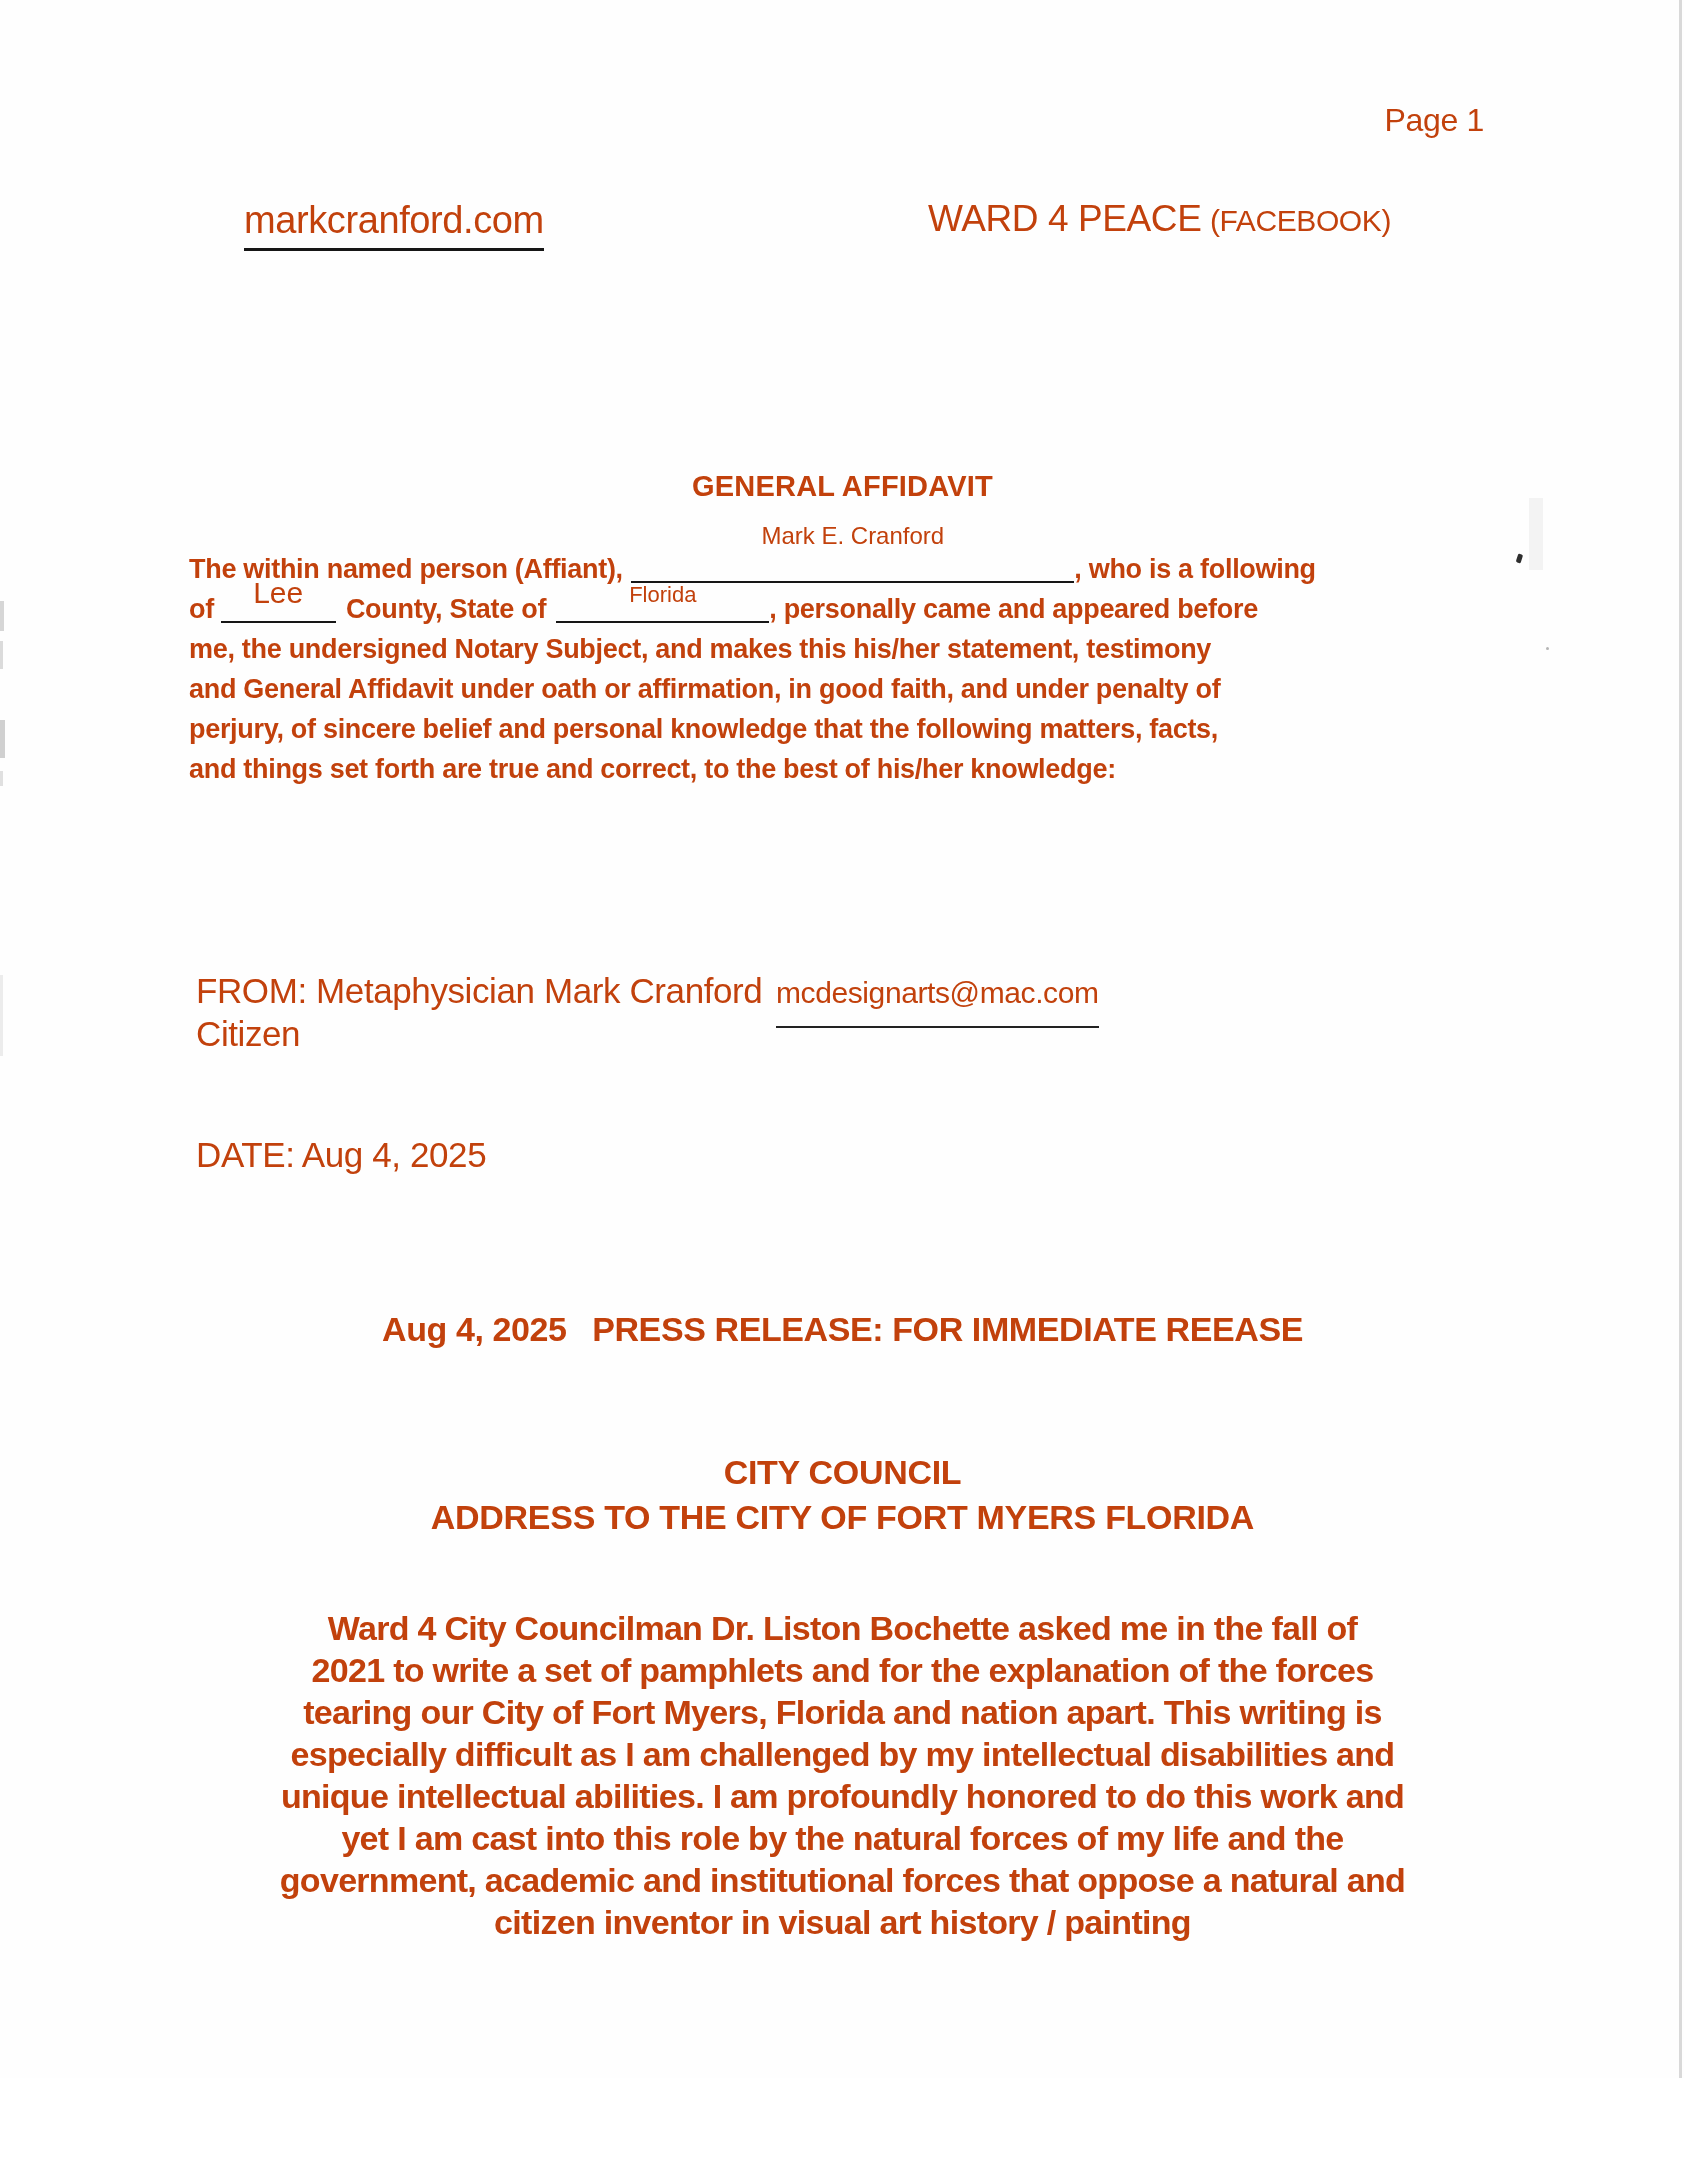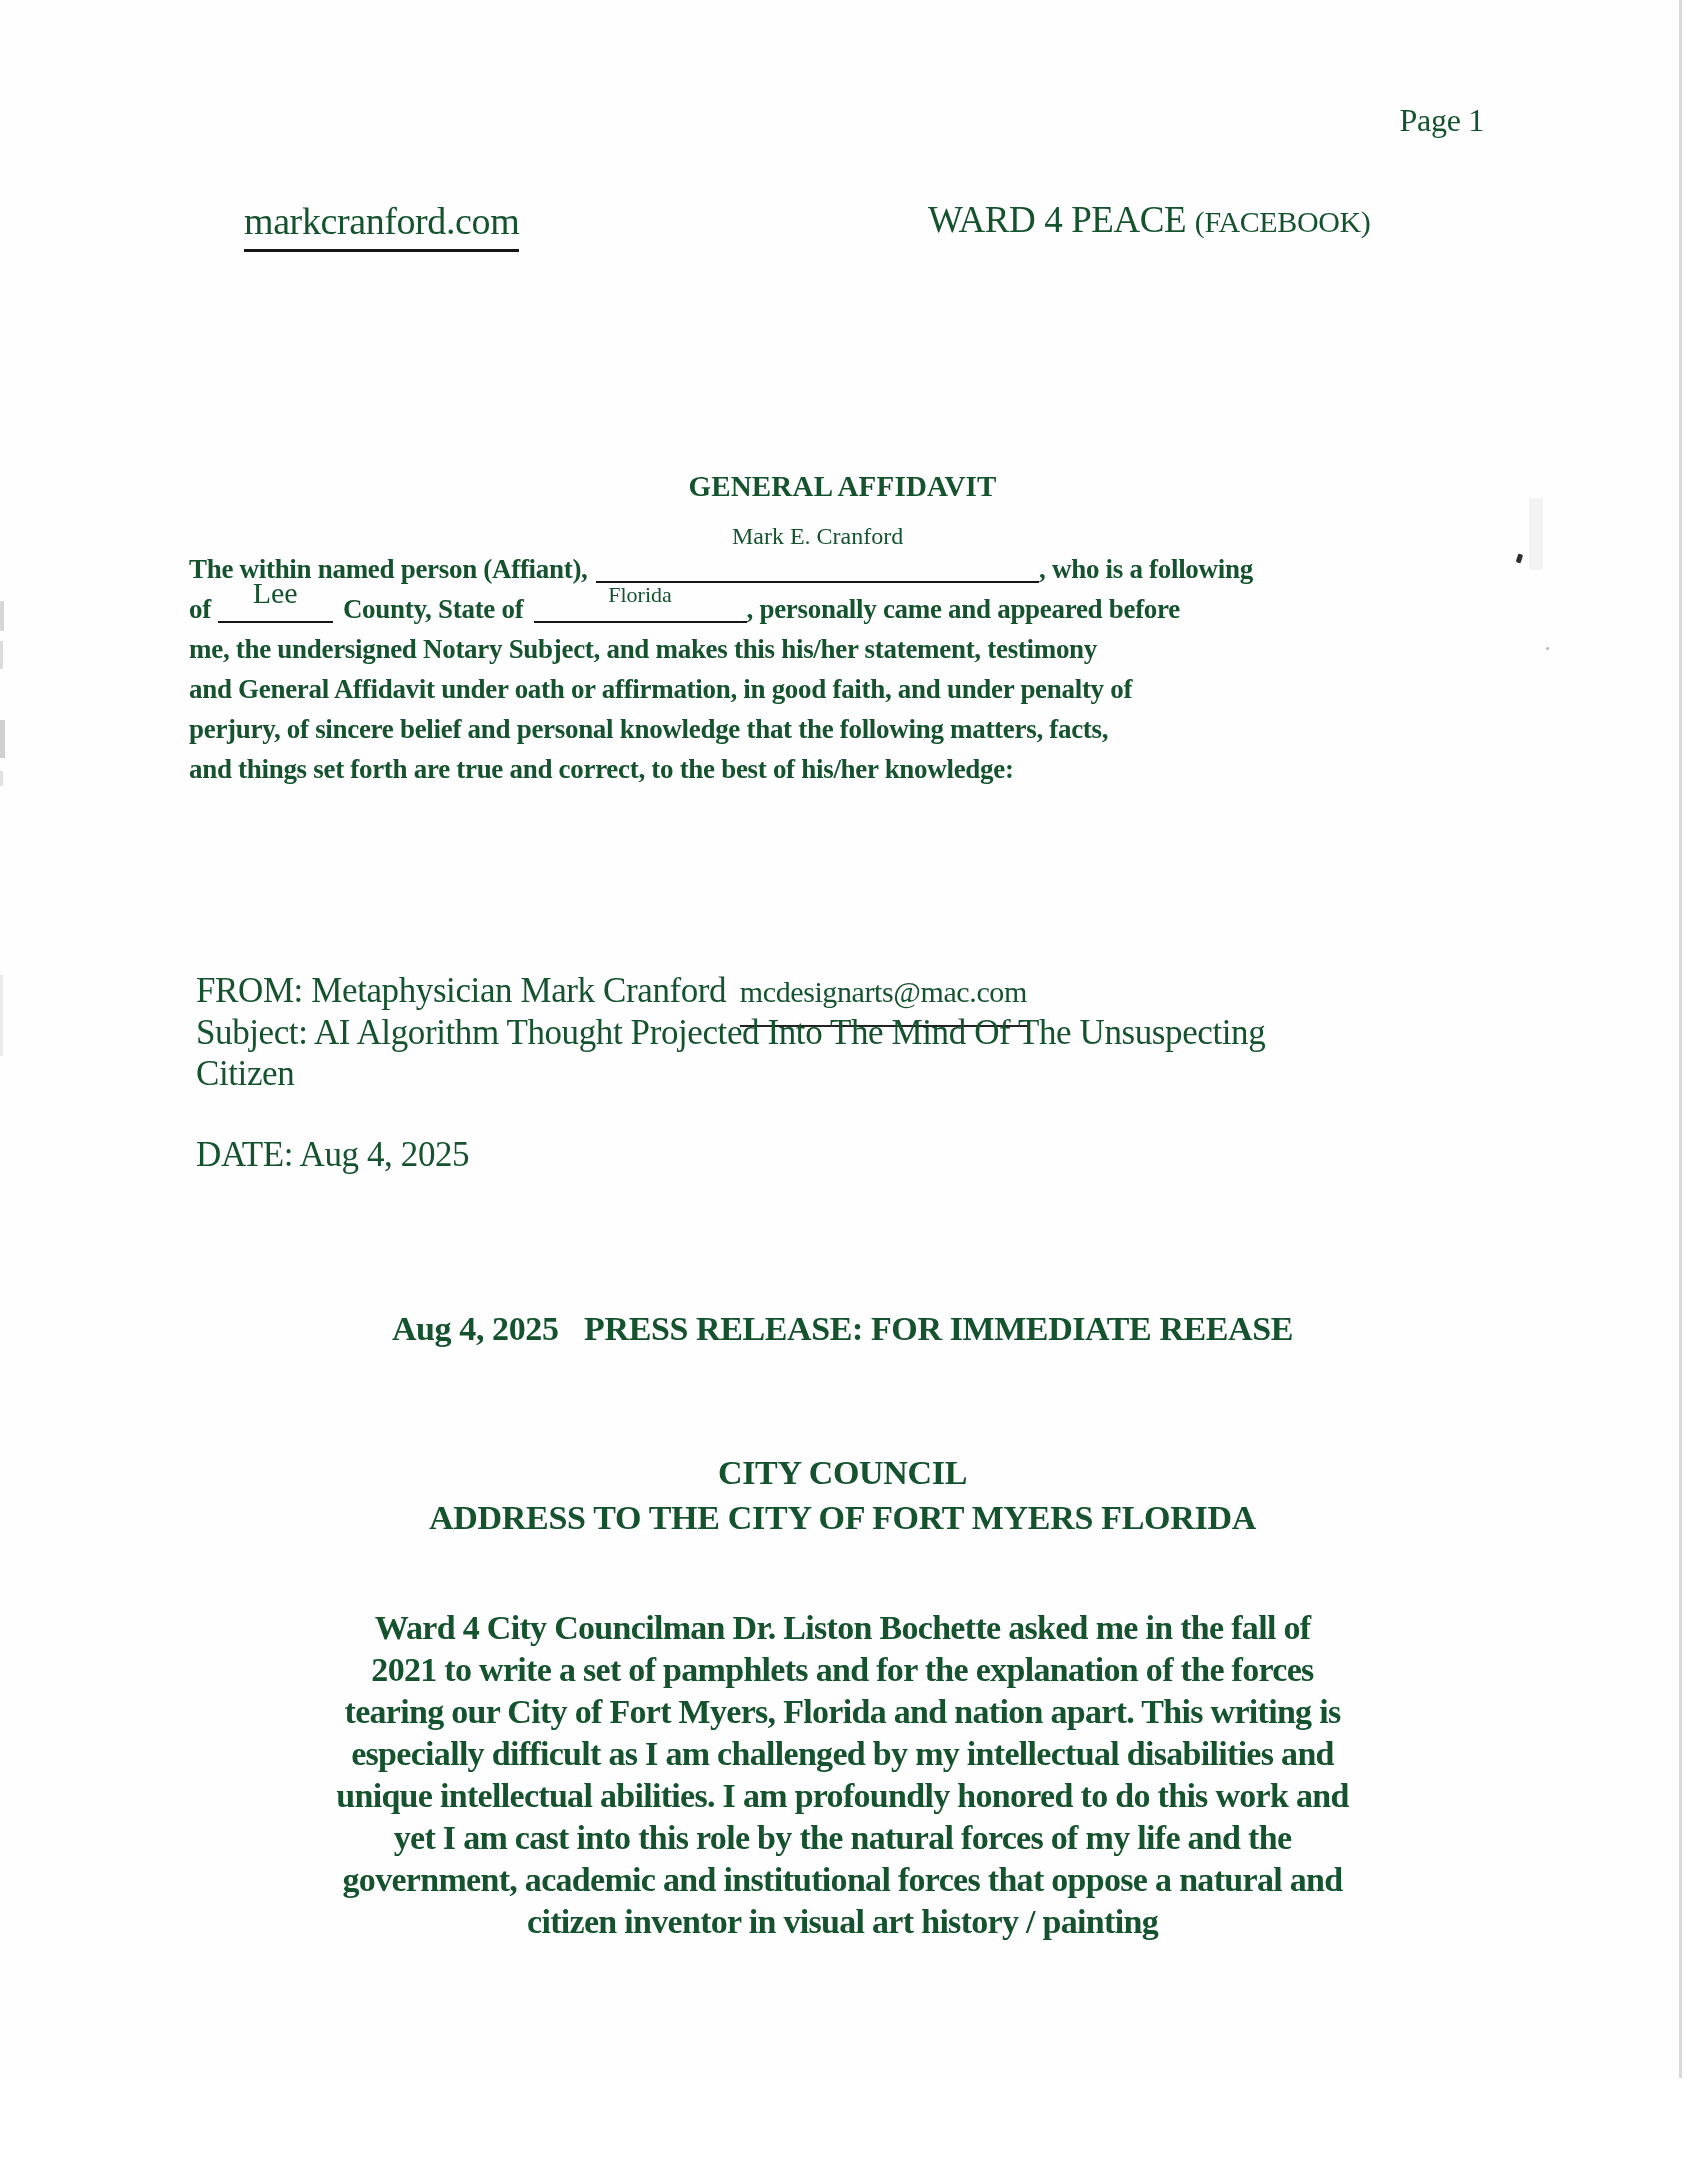--- a/index.html
+++ b/index.html
@@ -2,22 +2,22 @@
 <html style="font-size:13.6px"><head>
 <meta charset="utf-8">
 <style>
   html,body { margin:0; padding:0; }
   .page {
     position:relative;
     width:1685px;
     height:2078px;
     background:#fefefe;
     overflow:hidden;
-    font-family:Liberation Serif, serif;
-    color:#14532d;
+    font-family:Liberation Sans, sans-serif;
+    color:#c2410c;
   }
   .abs { position:absolute; white-space:nowrap; }
 
   
   .page-number { top:102px; right:201px; font-size:32px; letter-spacing:-0.3px; }
   .site-link {
     left:244px; top:199px; font-size:38px; letter-spacing:-0.4px;
     border-bottom:3.4px solid #161616; padding-bottom:6px; cursor:pointer;
   }
   .banner { left:928px; top:198px; font-size:37px; letter-spacing:-0.4px; }
@@ -131,21 +131,20 @@
     <div class="af-line"><span>The within named person (Affiant),</span><span class="blank name-blank"><span class="fill">Mark E. Cranford</span></span><span>, who is a following</span></div>
     <div class="af-line"><span>of</span><span class="blank county-blank"><span class="fill">Lee</span></span><span>County, State of</span><span class="blank state-blank"><span class="fill">Florida</span></span><span>, personally came and appeared before</span></div>
     <div class="af-line">me, the undersigned Notary Subject, and makes this his/her statement, testimony</div>
     <div class="af-line">and General Affidavit under oath or affirmation, in good faith, and under penalty of</div>
     <div class="af-line">perjury, of sincere belief and personal knowledge that the following matters, facts,</div>
     <div class="af-line">and things set forth are true and correct, to the best of his/her knowledge:</div>
   </div>
 
   <div class="abs memo">
     <div class="memo-line"><span>FROM: Metaphysician Mark Cranford</span><span class="email-link">mcdesignarts@mac.com</span></div>
-    <div class="memo-line">Subject: AI Algorithm Thought Projected Into The Mind Of The Unsuspecting</div>
     <div class="memo-line">Citizen</div>
   </div>
 
   <div class="abs memo-date">DATE: Aug 4, 2025</div>
 
   <div class="abs press"><span>Aug 4, 2025</span><span class="press-headline">PRESS RELEASE: FOR IMMEDIATE REEASE</span></div>
 
   <div class="abs address">
     <div>CITY COUNCIL</div>
     <div>ADDRESS TO THE CITY OF FORT MYERS FLORIDA</div>

